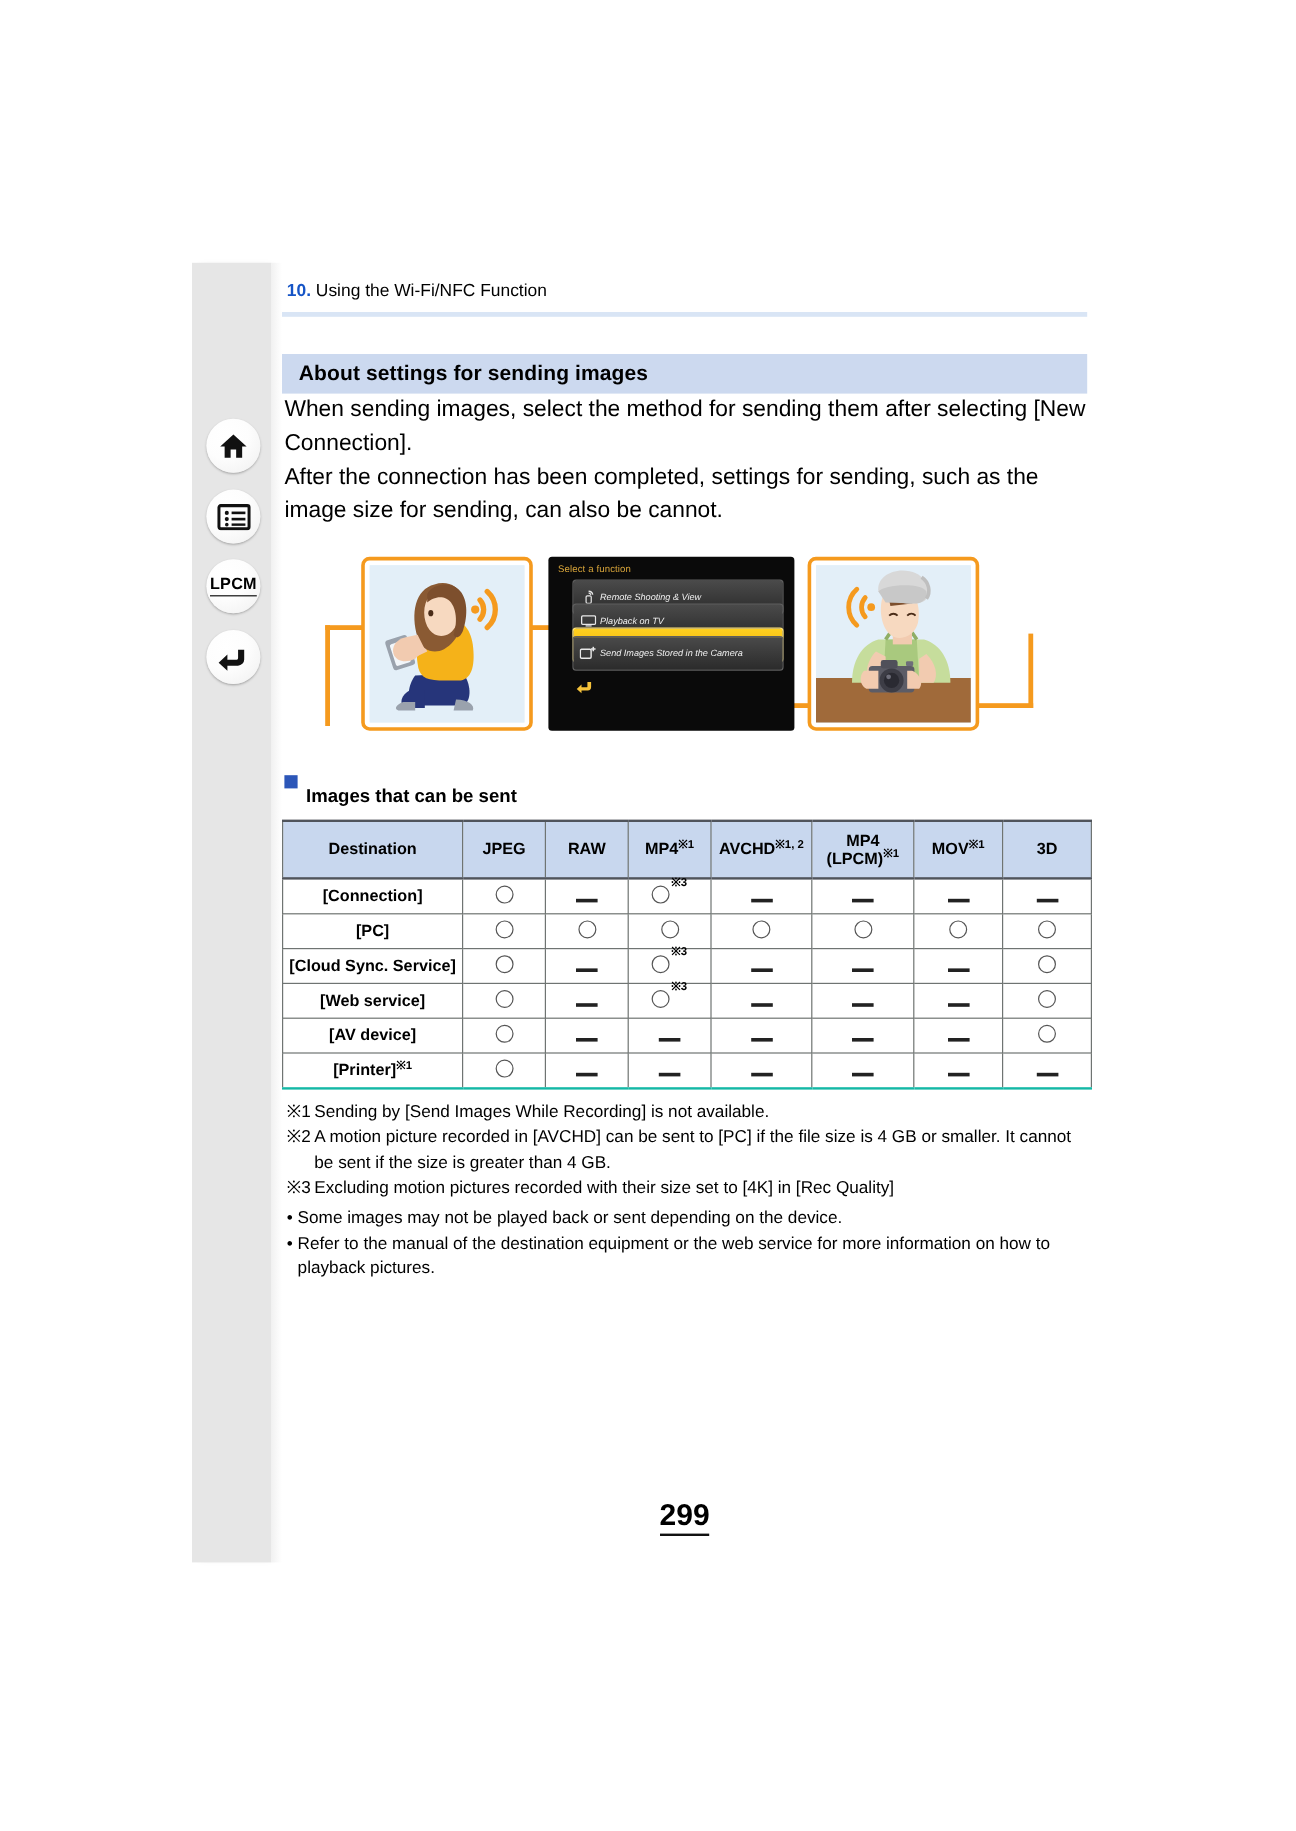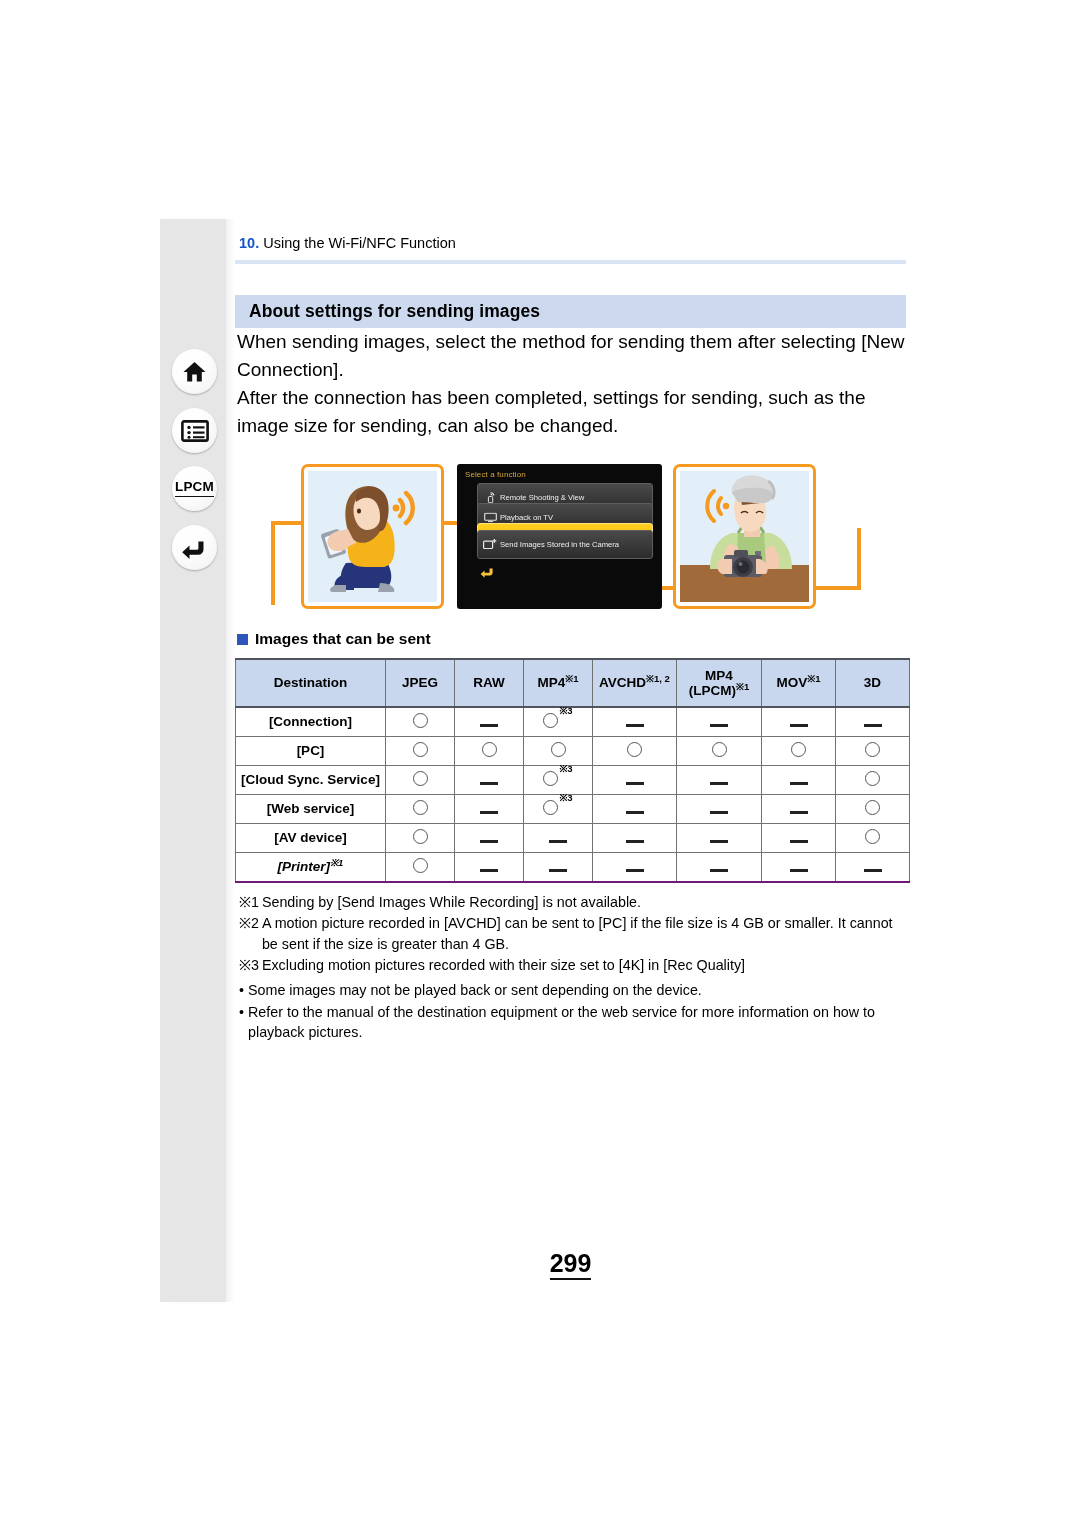--- a/index.html
+++ b/index.html
@@ -160,20 +160,21 @@
     background: linear-gradient(#4a4a4a, #2b2b2b);
     border: 1px solid #5e5e5e;
     border-radius: 3px;
     box-sizing: border-box;
     display: flex;
     align-items: center;
     padding-left: 22px;
     font-size: 7.6px;
     color: #efefef;
     white-space: nowrap;
+    font-style: italic;
   }
   .lcd-row.highlight {
     background: linear-gradient(#ffd01f, #f3ad06);
     border-color: #ffe47a;
     color: #1b1200;
     font-weight: bold;
   }
   #lcd-r1 { top: 19px; }
   #lcd-r2 { top: 39px; }
   #lcd-r3 { top: 59px; }
@@ -226,20 +227,21 @@
   }
   #subhead-marker {
     width: 11px;
     height: 11px;
     background: #2c56b8;
     flex: 0 0 auto;
   }
   #subhead-text {
     font-size: 15.5px;
     font-weight: bold;
+    margin-top: 25px;
   }
 
   
   #images-table {
     margin-top: 10px;
     border-collapse: collapse;
     width: 671px;
     table-layout: fixed;
   }
   #images-table th,
@@ -259,22 +261,21 @@
     border-bottom: 2px solid #50545b;
   }
   #images-table tbody td {
     height: 28px;
     background: #ffffff;
   }
   #images-table tbody td.dest {
     line-height: 1.2;
   }
   #images-table tbody tr:last-child td {
-    border-bottom: 2px solid #701a75;
-    font-style: italic;
+    border-bottom: 2px solid #14b8a6;
   }
   .col-dest  { width: 149px; }
   .col-small { width: 68px; }
   .col-avchd { width: 83px; }
   .col-lpcm  { width: 84px; }
   .col-mov   { width: 73px; }
   .col-3d    { width: 73px; }
   sup {
     font-size: 9.5px;
     font-weight: bold;
@@ -390,21 +391,21 @@
     <span>Using the Wi-Fi/NFC Function</span>
   </div>
   <div id="chapter-rule"></div>
 
   <div id="section-banner">
     <span id="section-title">About settings for sending images</span>
   </div>
 
   <div id="intro">
     <p>When sending images, select the method for sending them after selecting [New Connection].</p>
-    <p>After the connection has been completed, settings for sending, such as the image size for sending, can also be changed.</p>
+    <p>After the connection has been completed, settings for sending, such as the image size for sending, can also be cannot.</p>
   </div>
 
   <div id="figure-row">
 
     <div class="conn" style="left:36px; top:57px; width:4px; height:84px;"></div>
     <div class="conn" style="left:36px; top:57px; width:270px; height:4px;"></div>
     <div class="conn" style="left:304px; top:57px; width:4px; height:22px;"></div>
     <div class="conn-dot" style="left:300px; top:66px;"></div>
 
     <div class="conn-dot" style="left:300px; top:97px;"></div>

